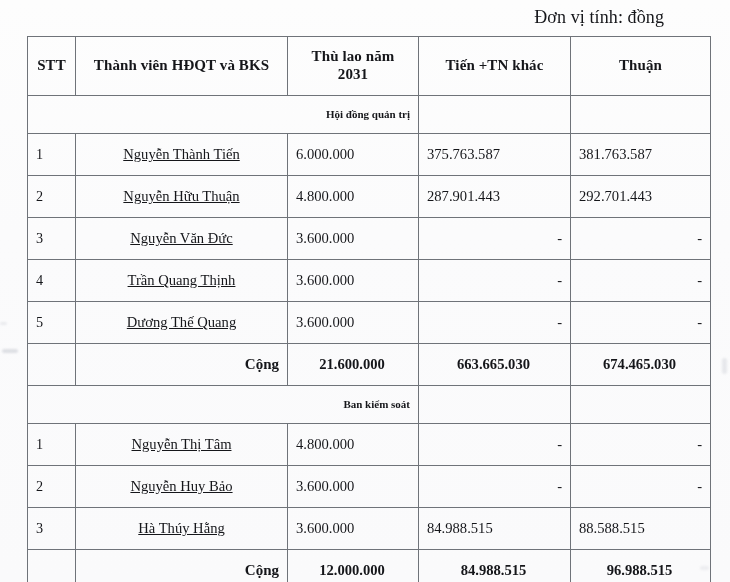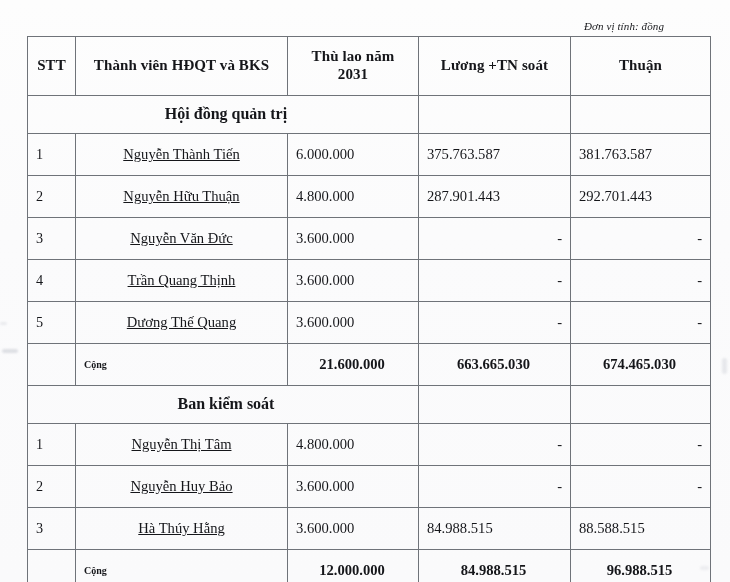--- a/index.html
+++ b/index.html
@@ -34,24 +34,23 @@
     border-radius: 2px;
   }
   .scan-smudge.s1 { left: 2px;  top: 349px; width: 16px; height: 4px; }
   .scan-smudge.s2 { left: 0px;  top: 322px; width: 7px;  height: 3px; opacity:0.18; }
   .scan-smudge.s3 { left: 722px; top: 358px; width: 5px; height: 16px; opacity:0.20; }
   .scan-smudge.s4 { left: 700px; top: 566px; width: 9px; height: 4px; opacity:0.14; }
 
   
   .unit-note {
     position: absolute;
-    top: 20px;
+    top: 7px;
     right: 66px;
-    font-style: italic;
-    font-size: 11px;
+    font-size: 18px;
     letter-spacing: 0.1px;
     white-space: nowrap;
   }
 
   
   .table-wrap {
     position: absolute;
     left: 27px;
     top: 36px;
     width: 683px;
@@ -84,38 +83,38 @@
     font-weight: bold;
     text-align: center;
     height: 58px;
     font-size: 15px;
     letter-spacing: 0.1px;
   }
 
   tr.section-row td {
     height: 37px;
     font-weight: bold;
-    font-size: 16px;
-    text-align: center;
+    font-size: 11px;
+    text-align: right;
     padding-left: 14px;
   }
 
   tr.data-row td { height: 41px; }
   td.stt   { text-align: left; padding-left: 9px; font-size: 14.2px; }
   td.name  { text-align: center; padding-left: 14px; text-decoration: underline; }
   td.num   { padding-right: 12px; }
   td.dash  { text-align: right; padding-right: 12px; }
 
   tr.total-row td {
     height: 41px;
     font-weight: bold;
   }
   tr.total-row td.label {
-    text-align: left;
-    font-size: 10px;
+    text-align: right;
+    font-size: 15px;
   }
   tr.total-row td.num { text-align: center; padding-right: 10px; }
 
   
   .clipped-line {
     position: absolute;
     left: 30px;
     top: 576px;
     width: 660px;
     height: 6px;
@@ -144,21 +143,21 @@
           <col class="c-name">
           <col class="c-fee">
           <col class="c-sal">
           <col class="c-total">
       </colgroup>
       <thead>
         <tr>
           <th>STT</th>
           <th>Thành viên HĐQT và BKS</th>
           <th>Thù lao năm 2031</th>
-          <th>Lương +TN soát</th>
+          <th>Tiến +TN khác</th>
           <th>Thuận</th>
         </tr>
       </thead>
       <tbody id="table-body">
           <tr class="section-row">
             <td class="" colspan="3">Hội đồng quản trị</td>
             <td class=""></td>
             <td class=""></td>
           </tr>
           <tr class="data-row">

